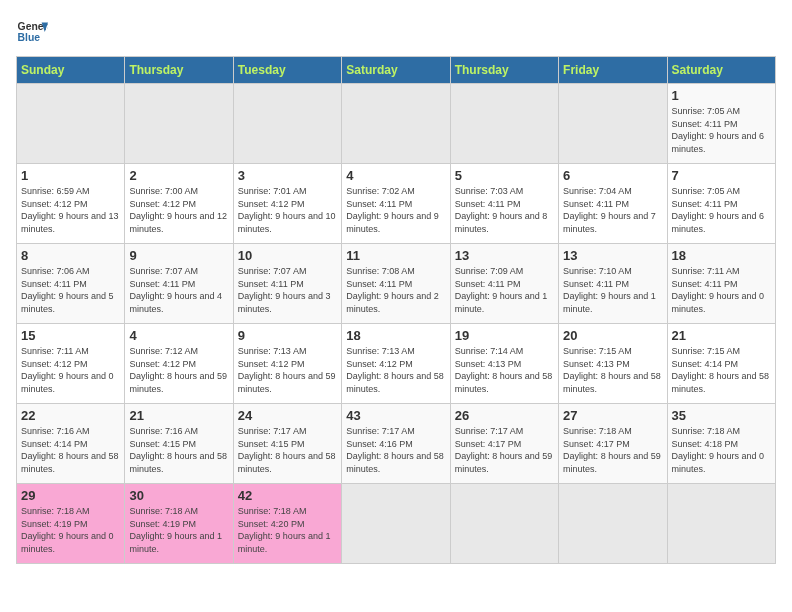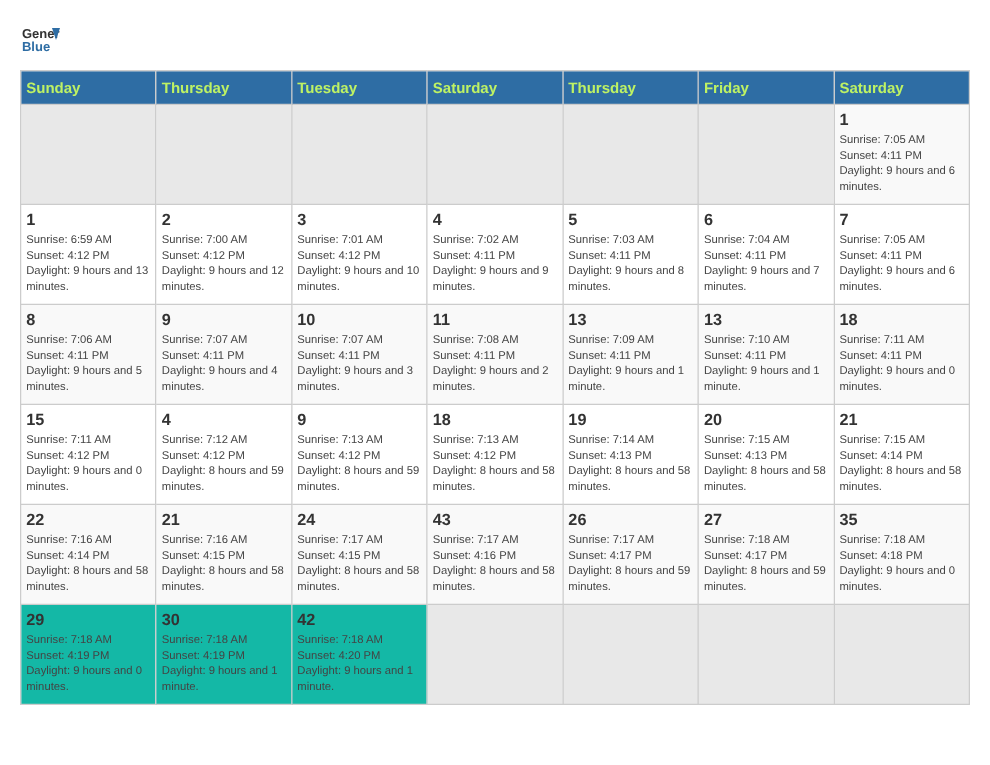--- a/index.html
+++ b/index.html
@@ -57,21 +57,21 @@
       padding: 4px 4px;
       font-size: 9.5px;
       color: #333;
       height: 80px;
       background: #fff;
     }
     tbody tr:nth-child(odd) td {
       background: #f9f9f9;
     }
     tbody tr:last-child td {
-      background: #14b8a6;
+      background: #f9a8d4;
     }
     .day-number {
       font-size: 13px;
       font-weight: bold;
       color: #333;
       display: block;
       margin-bottom: 2px;
     }
     .day-info {
       font-size: 9px;

